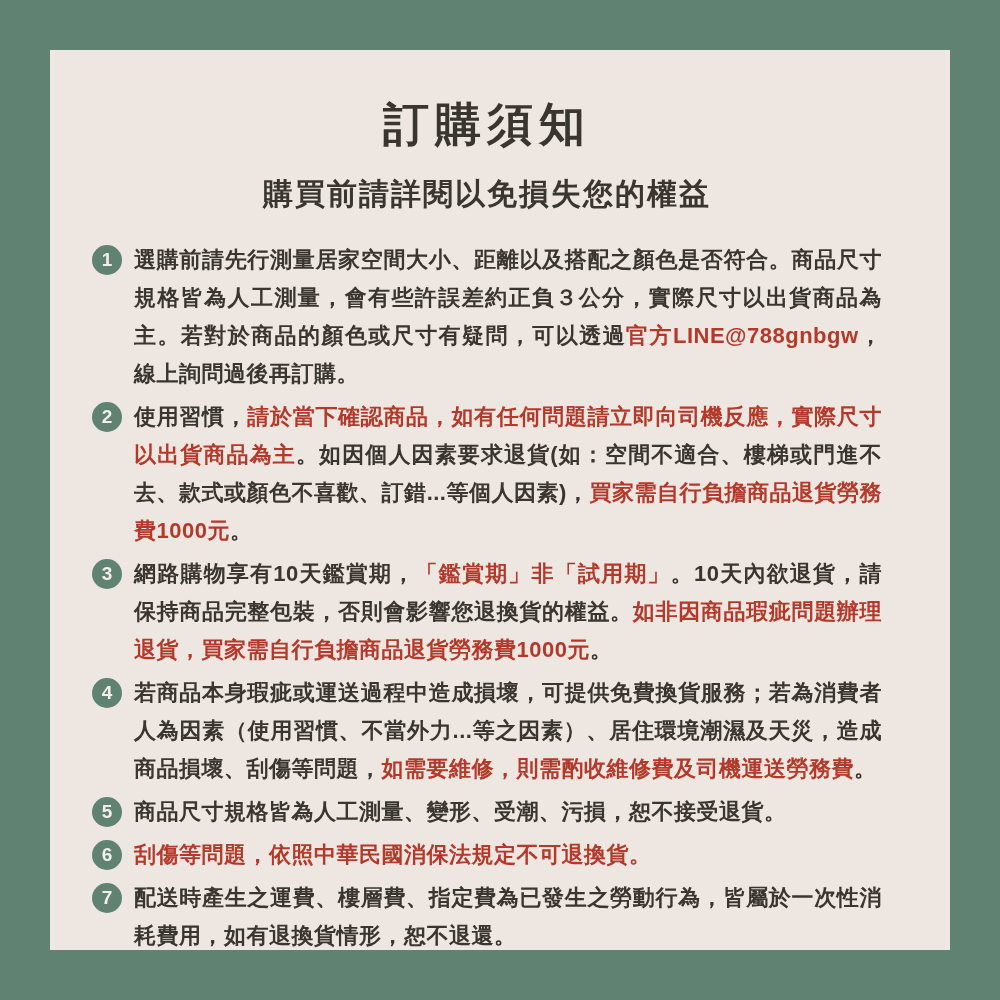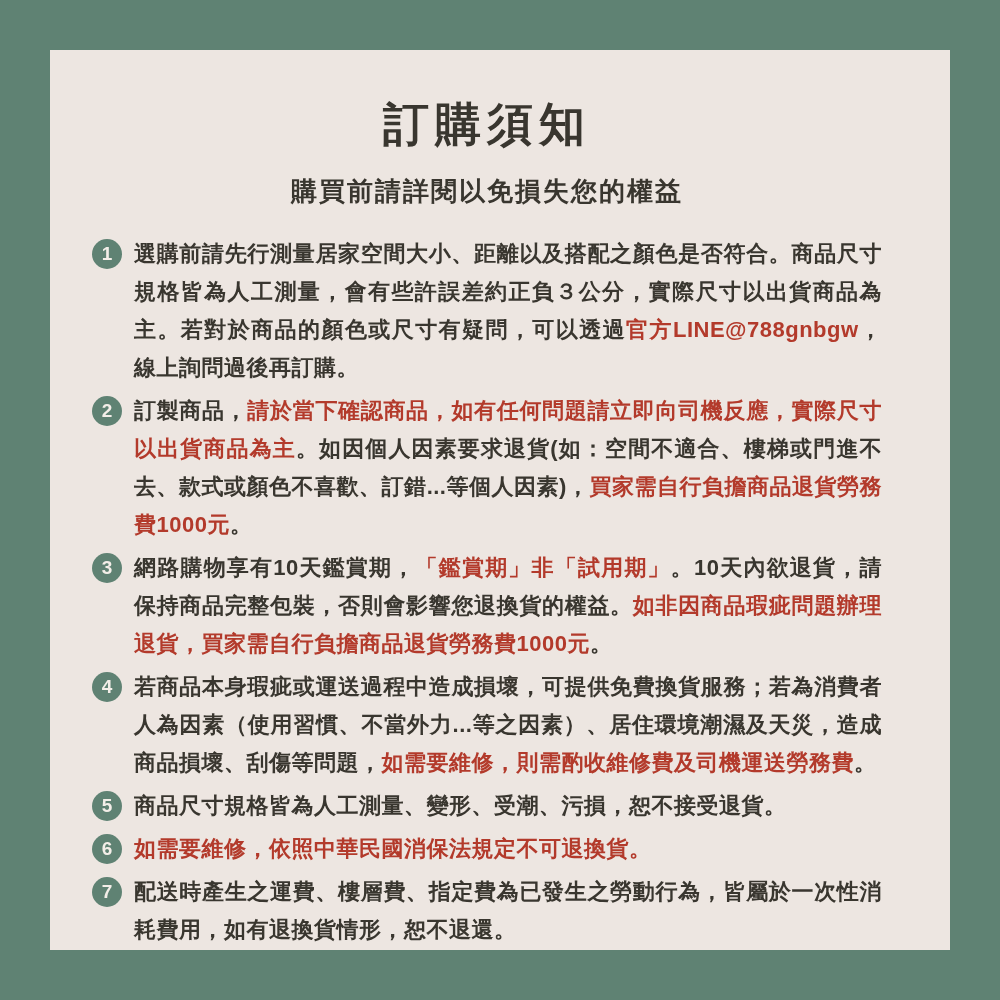--- a/index.html
+++ b/index.html
@@ -31,21 +31,21 @@
   .title{
     text-align:center;
     font-size:46px;
     font-weight:800;
     letter-spacing:6px;
     color:var(--text-black);
     margin-top:8px;
   }
   .subtitle{
     text-align:center;
-    font-size:26px;
+    font-size:30px;
     font-weight:700;
     letter-spacing:2px;
     color:var(--text-black);
     margin-top:18px;
   }
   .notice-list{
     margin-top:26px;
   }
   .notice-item{
     display:flex;
@@ -84,37 +84,37 @@
   <div class="card">
     <h1 class="title">訂購須知</h1>
     <h2 class="subtitle">購買前請詳閱以免損失您的權益</h2>
     <div class="notice-list">
         <div class="notice-item">
           <span class="badge">1</span>
           <p class="notice-text"><span class="seg-black">選購前請先行測量居家空間大小、距離以及搭配之顏色是否符合。商品尺寸規格皆為人工測量，會有些許誤差約正負３公分，實際尺寸以出貨商品為主。若對於商品的顏色或尺寸有疑問，可以透過</span><span class="seg-red">官方LINE@788gnbgw</span><span class="seg-black">，線上詢問過後再訂購。</span></p>
         </div>
         <div class="notice-item">
           <span class="badge">2</span>
-          <p class="notice-text"><span class="seg-black">訂製商品，</span><span class="seg-red">請於當下確認商品，如有任何問題請立即向司機反應，實際尺寸以出貨商品為主</span><span class="seg-black">。如因個人因素要求退貨(如：空間不適合、樓梯或門進不去、款式或顏色不喜歡、訂錯...等個人因素)，</span><span class="seg-red">買家需自行負擔商品退貨勞務費1000元</span><span class="seg-black">。</span></p>
+          <p class="notice-text"><span class="seg-black">使用習慣，</span><span class="seg-red">請於當下確認商品，如有任何問題請立即向司機反應，實際尺寸以出貨商品為主</span><span class="seg-black">。如因個人因素要求退貨(如：空間不適合、樓梯或門進不去、款式或顏色不喜歡、訂錯...等個人因素)，</span><span class="seg-red">買家需自行負擔商品退貨勞務費1000元</span><span class="seg-black">。</span></p>
         </div>
         <div class="notice-item">
           <span class="badge">3</span>
           <p class="notice-text"><span class="seg-black">網路購物享有10天鑑賞期，</span><span class="seg-red">「鑑賞期」非「試用期」</span><span class="seg-black">。10天內欲退貨，請保持商品完整包裝，否則會影響您退換貨的權益。</span><span class="seg-red">如非因商品瑕疵問題辦理退貨，買家需自行負擔商品退貨勞務費1000元</span><span class="seg-black">。</span></p>
         </div>
         <div class="notice-item">
           <span class="badge">4</span>
           <p class="notice-text"><span class="seg-black">若商品本身瑕疵或運送過程中造成損壞，可提供免費換貨服務；若為消費者人為因素（使用習慣、不當外力...等之因素）、居住環境潮濕及天災，造成商品損壞、刮傷等問題，</span><span class="seg-red">如需要維修，則需酌收維修費及司機運送勞務費</span><span class="seg-black">。</span></p>
         </div>
         <div class="notice-item">
           <span class="badge">5</span>
           <p class="notice-text"><span class="seg-black">商品尺寸規格皆為人工測量、變形、受潮、污損，恕不接受退貨。</span></p>
         </div>
         <div class="notice-item">
           <span class="badge">6</span>
-          <p class="notice-text"><span class="seg-red">如需要維修，依照中華民國消保法規定不可退換貨。</span></p>
+          <p class="notice-text"><span class="seg-red">刮傷等問題，依照中華民國消保法規定不可退換貨。</span></p>
         </div>
         <div class="notice-item">
           <span class="badge">7</span>
           <p class="notice-text"><span class="seg-black">配送時產生之運費、樓層費、指定費為已發生之勞動行為，皆屬於一次性消耗費用，如有退換貨情形，恕不退還。</span></p>
         </div>
       </div>
   </div>
 </div>
 
 </body></html>

